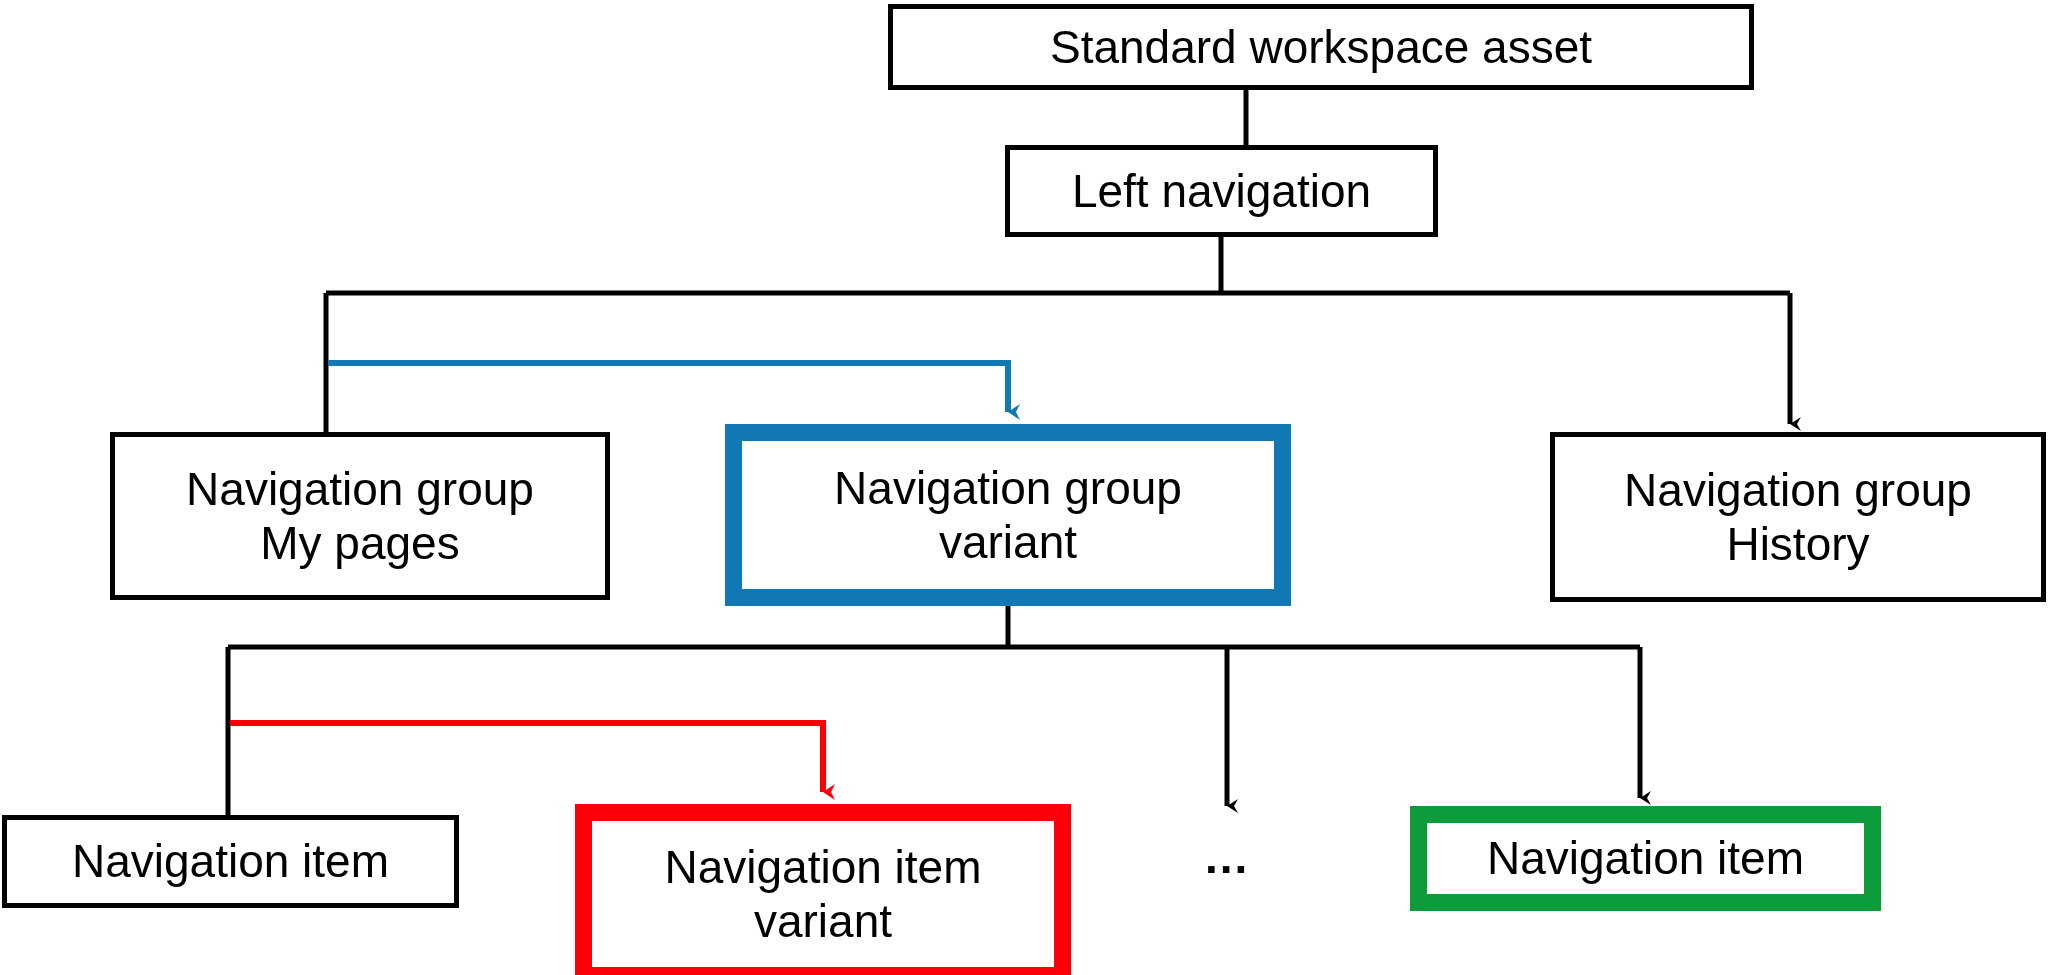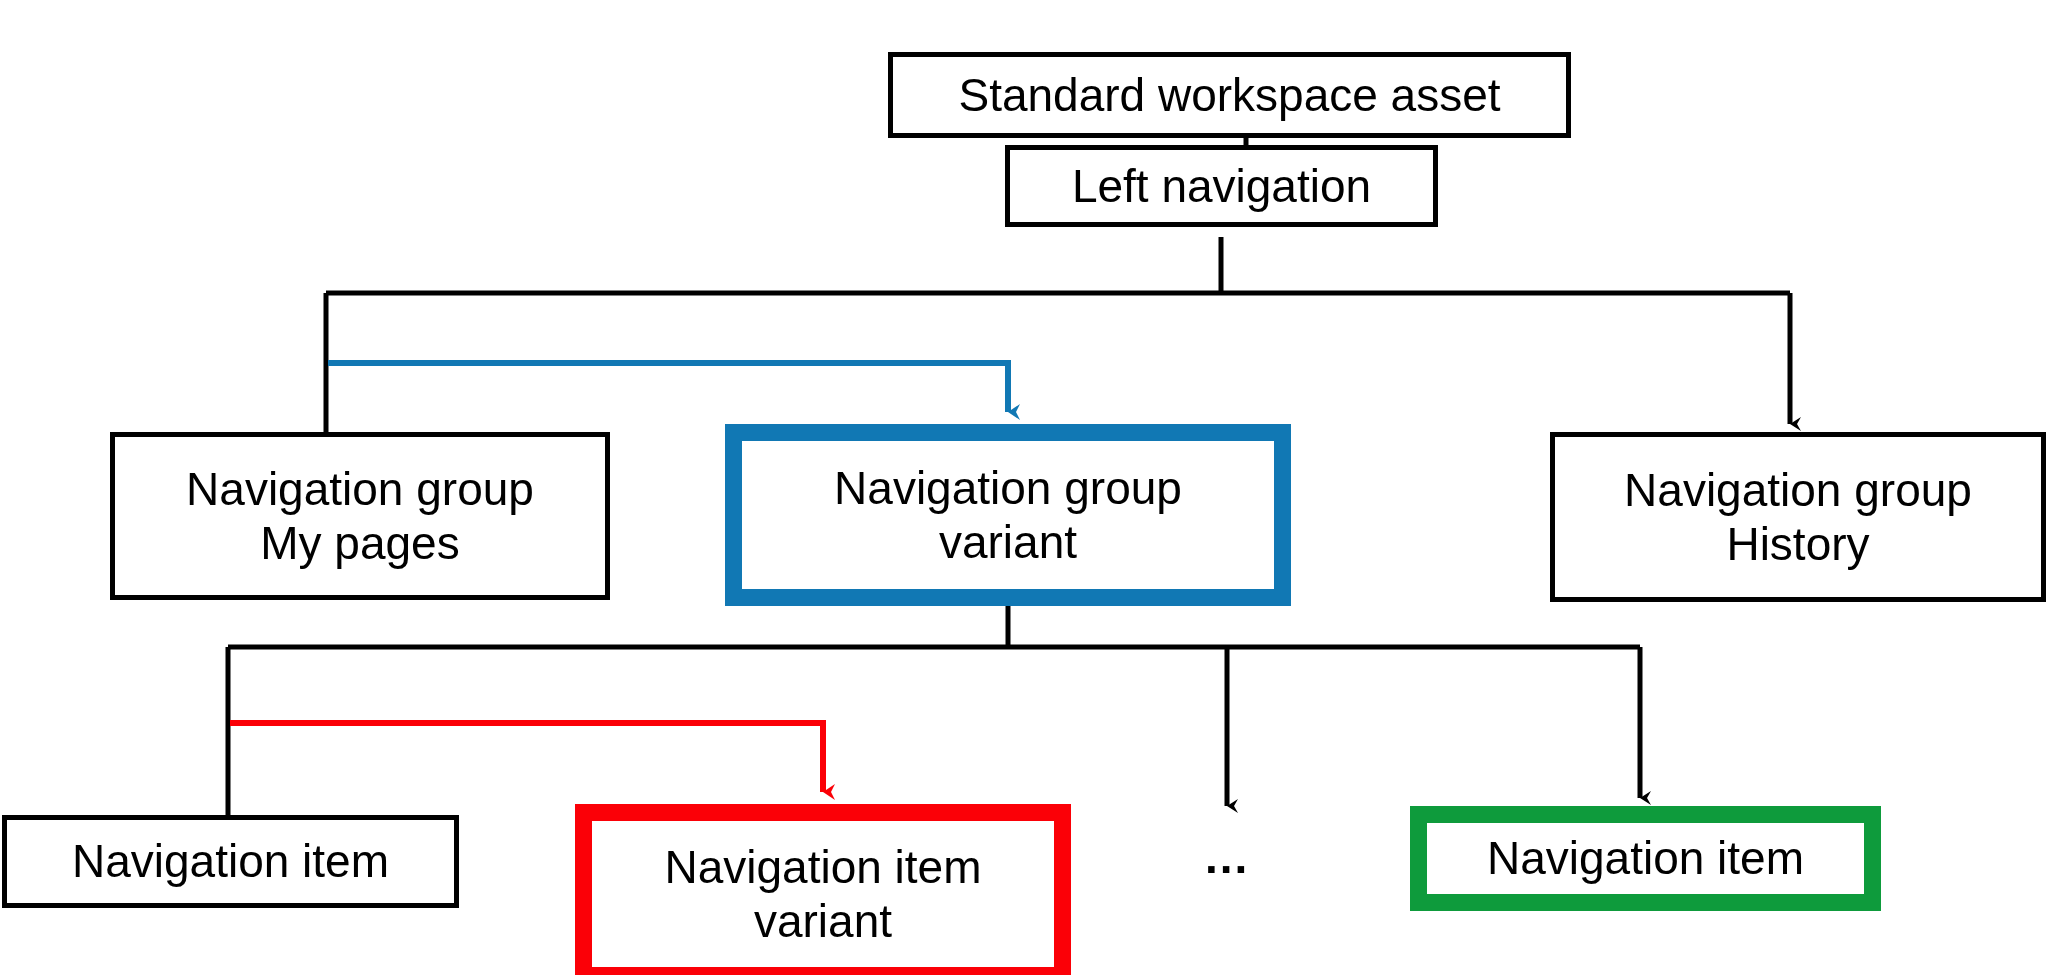--- a/index.html
+++ b/index.html
@@ -49,25 +49,25 @@
 
     <path d="M228 647 L228 815" stroke="#000000" stroke-width="5" fill="none"></path>
 
     <path d="M1227 647 L1227 806" stroke="#000000" stroke-width="5" fill="none" marker-end="url(#ah-black)"></path>
 
     <path d="M1640 647 L1640 798" stroke="#000000" stroke-width="5" fill="none" marker-end="url(#ah-black)"></path>
 
     <path d="M230 723 L823 723 L823 792" stroke="#FB0007" stroke-width="6" fill="none" marker-end="url(#ah-red)"></path>
   </svg>
 
-  <div class="node plain" style="left:888px;top:4px;width:683px;height:86px;font-size:46px;margin-top:48px;">
+  <div class="node plain" style="left:888px;top:4px;width:866px;height:86px;font-size:46px;">
     <span class="lbl">Standard workspace asset</span>
   </div>
 
-  <div class="node plain" style="left:1005px;top:145px;width:433px;height:82px;font-size:46px;">
+  <div class="node plain" style="left:1005px;top:145px;width:433px;height:92px;font-size:46px;">
     <span class="lbl">Left navigation</span>
   </div>
 
   <div class="node plain" style="left:110px;top:432px;width:500px;height:168px;font-size:46px;">
     <span class="lbl">Navigation group
 My pages</span>
   </div>
 
   <div class="node thick" style="left:725px;top:424px;width:566px;height:182px;font-size:46px;border-color:#1178B4;">
     <span class="lbl">Navigation group

